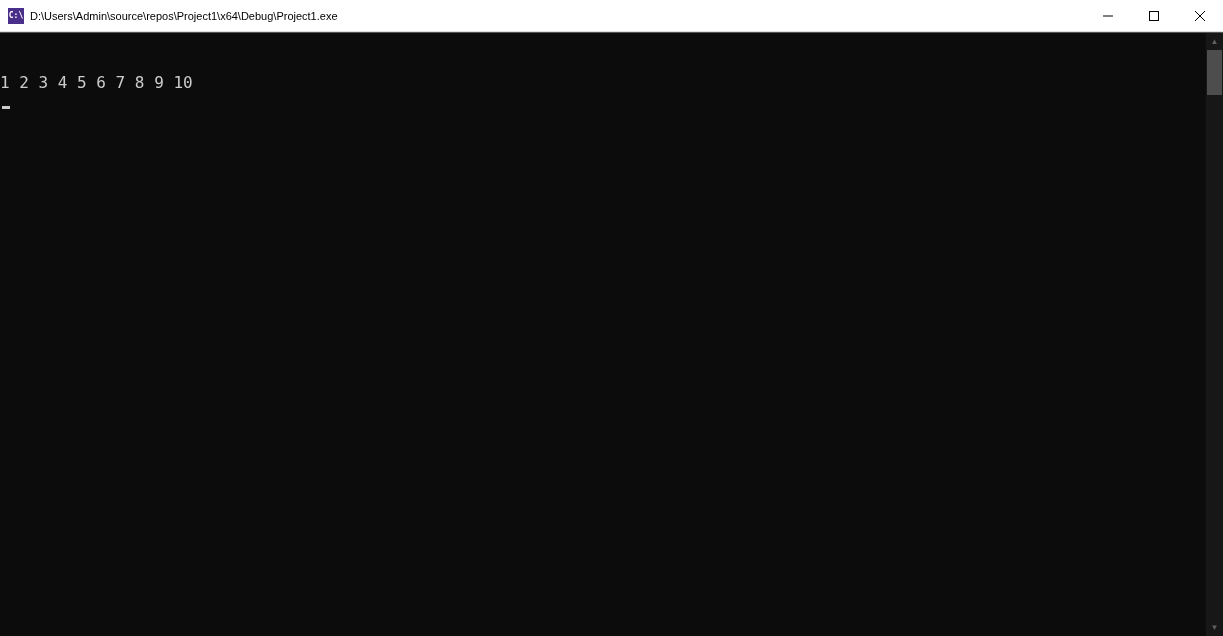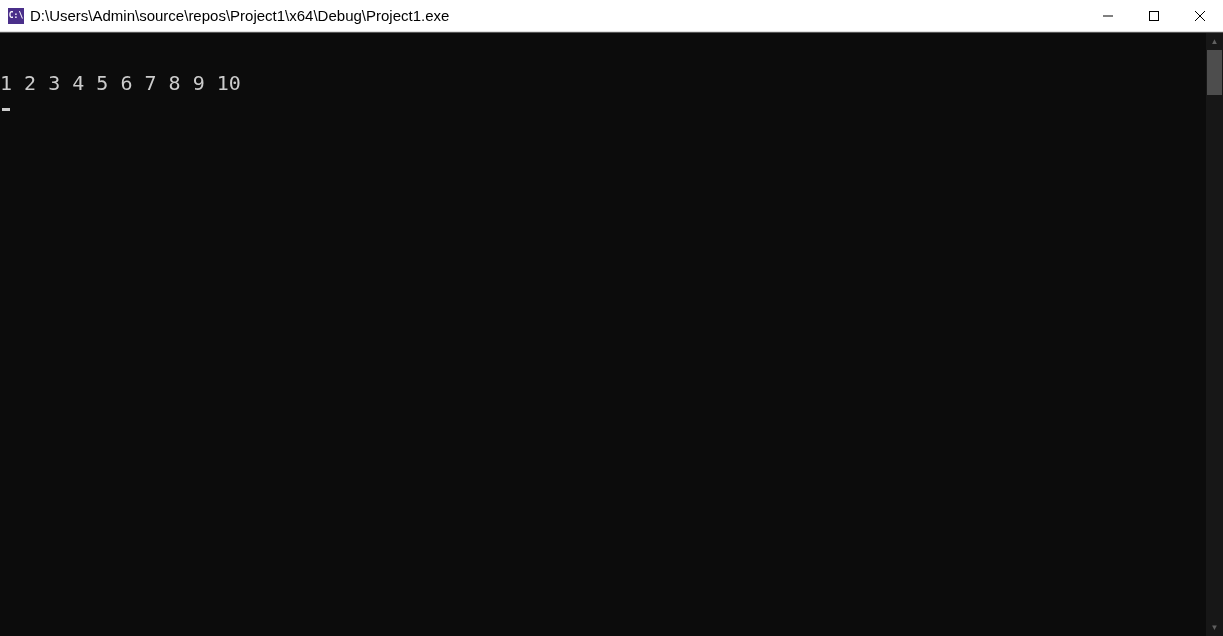--- a/index.html
+++ b/index.html
@@ -33,21 +33,21 @@
       display: flex;
       align-items: center;
       justify-content: center;
       font-size: 8px;
       color: #ffffff;
       font-weight: bold;
       font-family: Consolas, monospace;
     }
     .titlebar-text {
       flex: 1;
-      font-size: 15px;
+      font-size: 11px;
       color: #000000;
       white-space: nowrap;
       overflow: hidden;
     }
     .titlebar-controls {
       display: flex;
       height: 100%;
     }
     .titlebar-btn {
       width: 46px;
@@ -66,21 +66,21 @@
       display: flex;
       background: #0c0c0c;
       overflow: hidden;
       border-top: 1px solid #555;
     }
     .console-area {
       flex: 1;
       background: #0c0c0c;
       color: #cccccc;
       font-family: "NSimSun", SimSun, Consolas, monospace;
-      font-size: 20px;
+      font-size: 16px;
       line-height: 20px;
       padding: 0;
       white-space: pre;
       overflow: hidden;
     }
     .console-line {
       display: block;
     }
     .cursor {
       display: inline-block;

